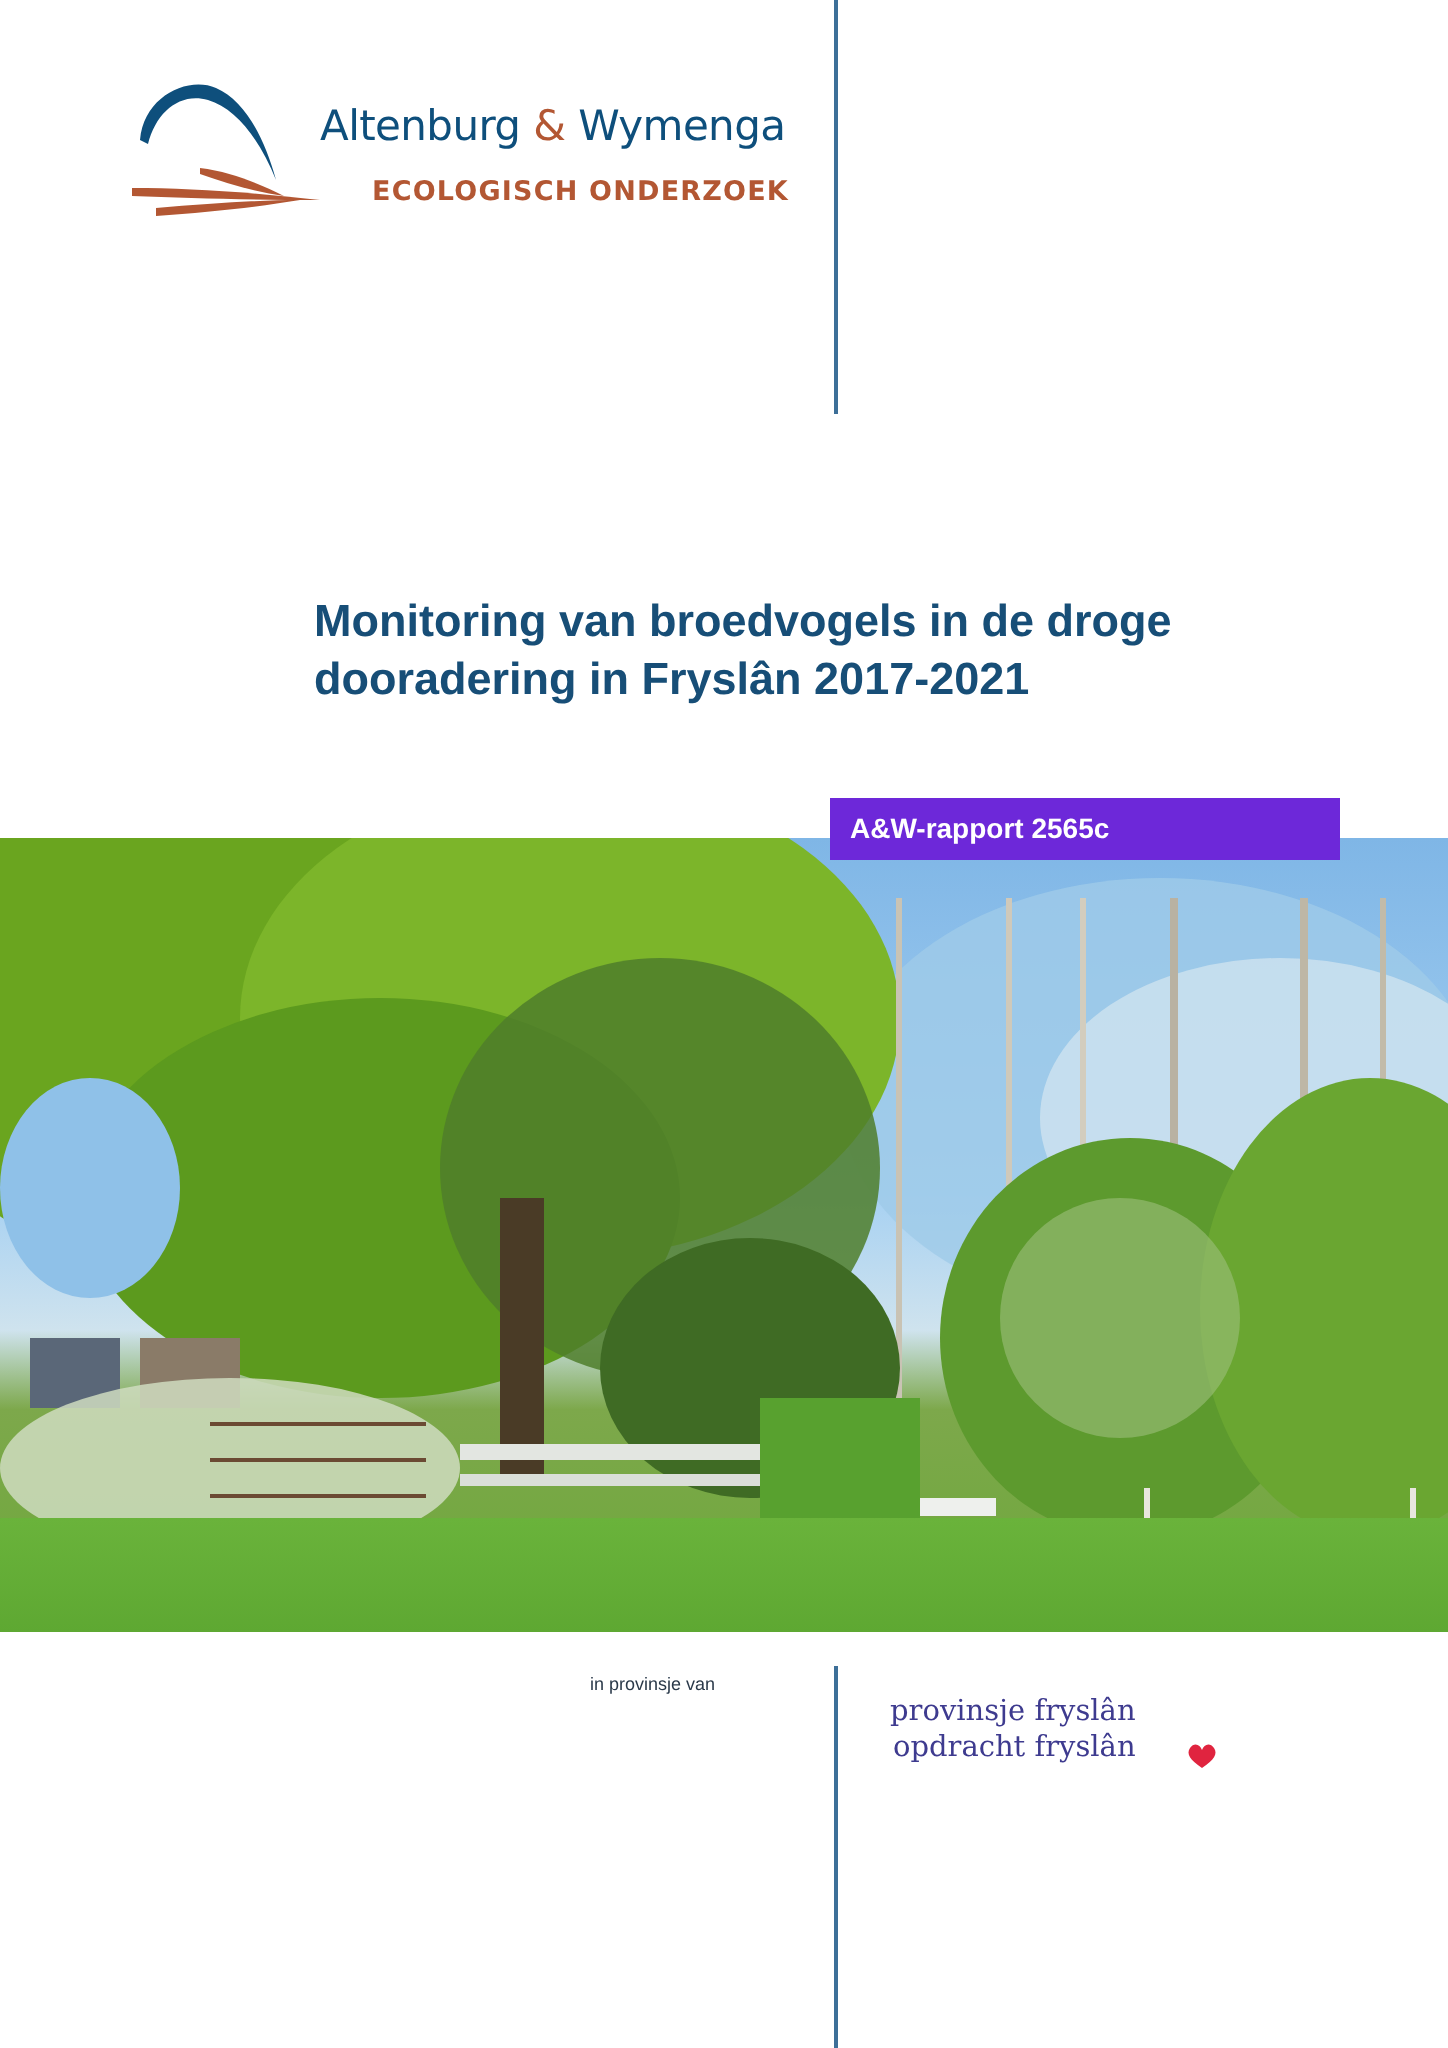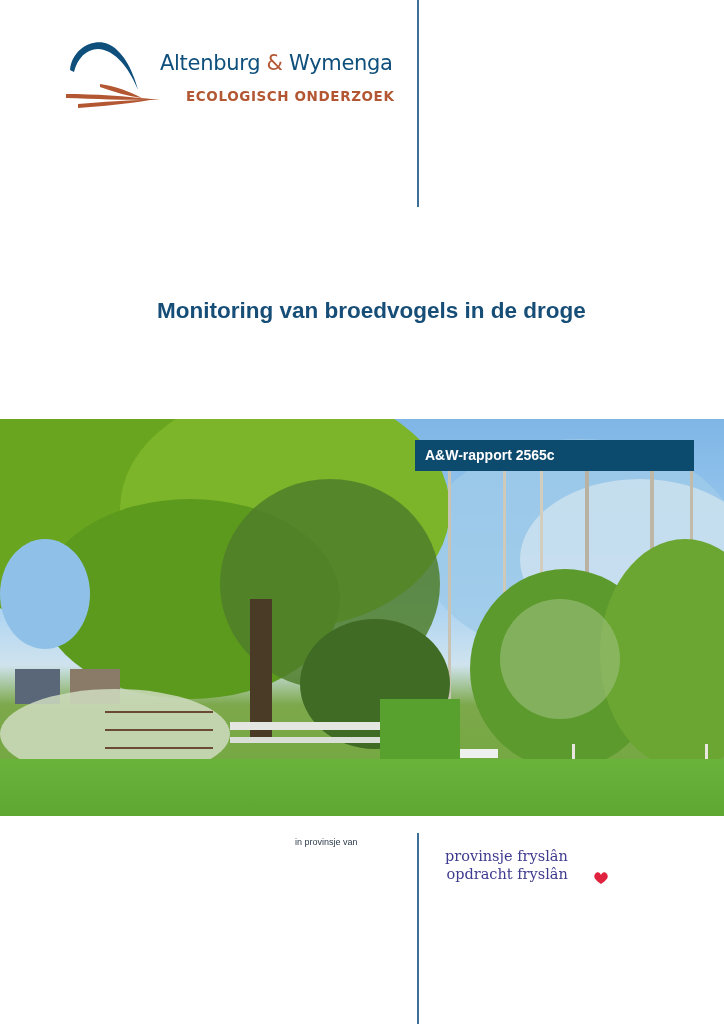--- a/index.html
+++ b/index.html
@@ -32,22 +32,22 @@
     position: absolute; left: 109px; top: 296px; width: 520px;
     font-size: 22.5px; font-weight: bold; color: #174e77; line-height: 29px; margin-left: 48px;
   }
 
   .photo {
     position: absolute; left: 0; top: 419px; width: 724px; height: 397px; overflow: hidden;
     background: linear-gradient(180deg, #7fb6e6 0%, #a7d1f2 45%, #cfe3ee 62%, #7da84b 72%, #6da83a 100%);
   }
   .photo .blob { position: absolute; border-radius: 50%; }
   .badge {
-    position: absolute; left: 415px; top: 440px; width: 279px; height: 31px;
-    background: #0c4a6e; color: #ffffff;
+    position: absolute; left: 415px; top: 399px; width: 255px; height: 31px;
+    background: #6d28d9; color: #ffffff;
     font-size: 14px; font-weight: bold; line-height: 31px; padding-left: 10px; box-sizing: border-box;
   }
 
   .commission {
     position: absolute; left: 295px; top: 837px;
     font-size: 9px; color: #2b3a4a;
   }
   .prov {
     position: absolute; left: 445px; top: 847px;
     font-family: "DejaVu Serif", serif; font-size: 14.5px; color: #3e3b8f; line-height: 18px; text-align: right;
@@ -70,20 +70,21 @@
   <div class="brand">
     <span>Altenburg</span>
     <span class="amp">&amp;</span>
     <span>Wymenga</span>
   </div>
   <div class="sub">ECOLOGISCH ONDERZOEK</div>
 </div>
 
 <div class="title">
   <div>Monitoring van broedvogels in de droge</div>
+  <div>dooradering in Fryslân 2017-2021</div>
 </div>
 
 <div class="photo">
 
   <div class="blob" style="left:420px;top:20px;width:320px;height:220px;background:#9fcbe9;opacity:.8;"></div>
   <div class="blob" style="left:520px;top:60px;width:240px;height:160px;background:#e6eef3;opacity:.55;"></div>
 
   <div class="blob" style="left:-60px;top:-40px;width:340px;height:260px;background:#6aa51f;"></div>
   <div class="blob" style="left:120px;top:-30px;width:330px;height:240px;background:#7cb52a;"></div>
   <div class="blob" style="left:40px;top:80px;width:300px;height:200px;background:#5c9a1e;"></div>

